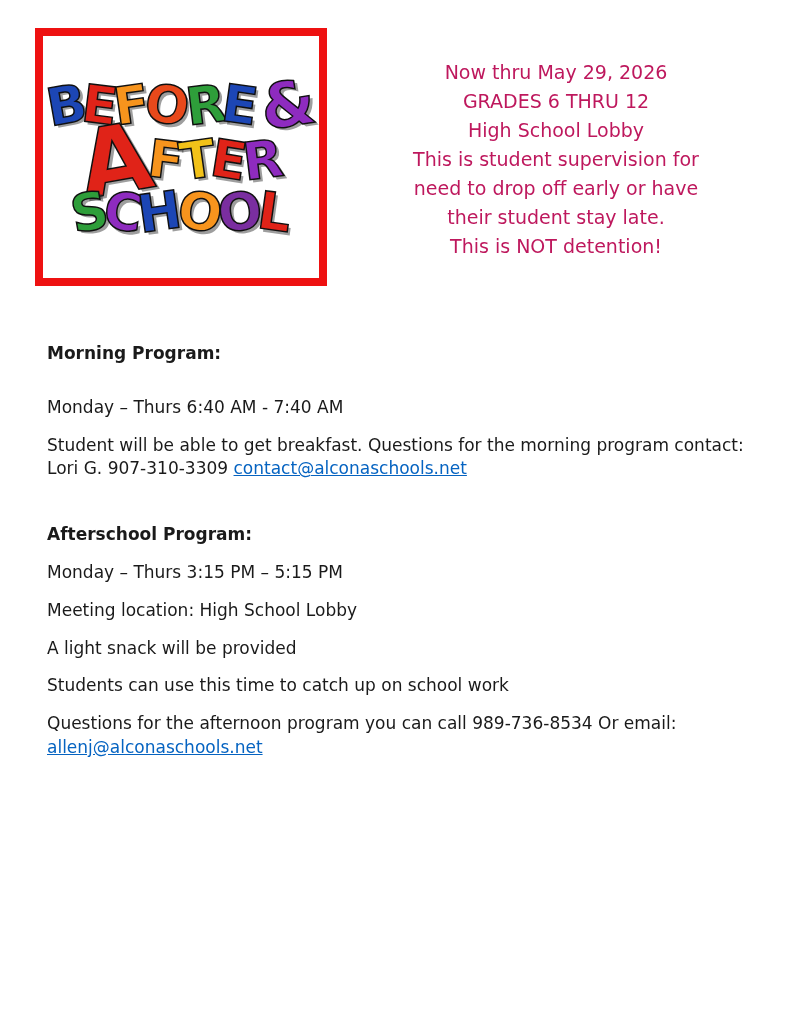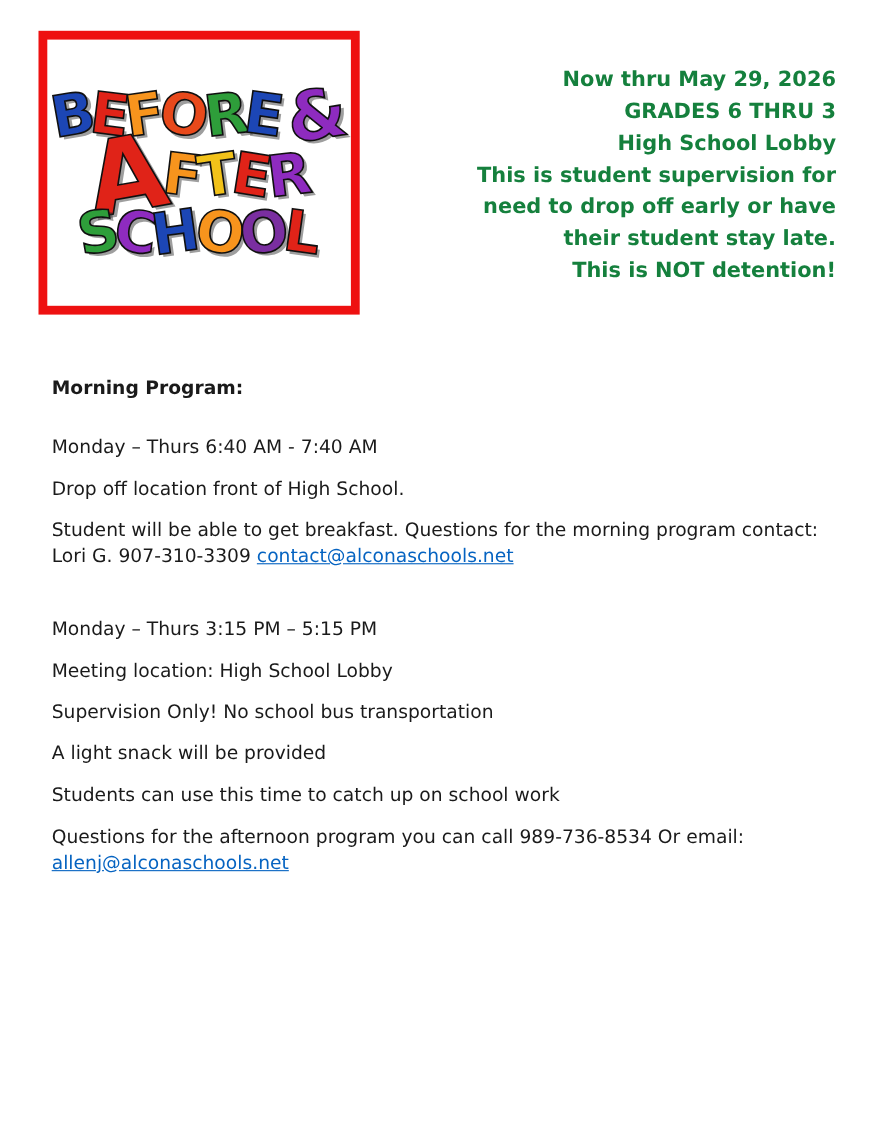--- a/index.html
+++ b/index.html
@@ -49,25 +49,24 @@
   .logo-letter.amp { font-size: 62px; margin-left: 6px; }
   .logo-row.row2 { margin-top: -10px; }
   .logo-row.row3 { margin-top: -8px; }
 
   
   .header-block {
     position: absolute;
     left: 352px;
     top: 58px;
     width: 408px;
-    text-align: right;
+    text-align: center;
     font-size: 19px;
     line-height: 29px;
-    color: #15803d;
-    font-weight: bold;
+    color: #be185d;
   }
   .header-line { white-space: nowrap; }
 
   
   .body-block {
     position: absolute;
     left: 47px;
     top: 342px;
     width: 706px;
     font-size: 17px;
@@ -115,44 +114,43 @@
         <span class="logo-letter" style="color: rgb(142, 43, 191); transform: rotate(7deg);">C</span>
         <span class="logo-letter" style="color: rgb(28, 70, 181); transform: rotate(-8deg);">H</span>
         <span class="logo-letter" style="color: rgb(247, 148, 29); transform: rotate(9deg);">O</span>
         <span class="logo-letter" style="color: rgb(122, 46, 160); transform: rotate(-7deg);">O</span>
         <span class="logo-letter" style="color: rgb(224, 35, 24); transform: rotate(8deg);">L</span>
       </div>
   </div>
 
   <div class="header-block">
     <div class="header-line">Now thru May 29, 2026</div>
-    <div class="header-line">GRADES 6 THRU 3</div>
+    <div class="header-line">GRADES 6 THRU 12</div>
     <div class="header-line">High School Lobby</div>
     <div class="header-line">This is student supervision for</div>
     <div class="header-line">need to drop off early or have</div>
     <div class="header-line">their student stay late.</div>
     <div class="header-line">This is NOT detention!</div>
   </div>
 
   <div class="body-block">
 
     <p class="section-title">Morning Program:</p>
 
     <p class="line">Monday – Thurs 6:40 AM - 7:40 AM</p>
-    <p class="line">Drop off location front of High School.</p>
 
     <p class="para para-gap">
       <span>Student will be able to get breakfast. Questions for the morning program contact:</span><br>
       <span>Lori G. 907-310-3309 </span><a href="#" class="email-link">contact@alconaschools.net</a>
     </p>
 
+    <p class="section-title tight">Afterschool Program:</p>
 
     <p class="line">Monday – Thurs 3:15 PM – 5:15 PM</p>
     <p class="line">Meeting location: High School Lobby</p>
-    <p class="line">Supervision Only! No school bus transportation</p>
     <p class="line">A light snack will be provided</p>
     <p class="line">Students can use this time to catch up on school work</p>
 
     <p class="para">
       <span>Questions for the afternoon program you can call 989-736-8534 Or email:</span><br>
       <a href="#" class="email-link">allenj@alconaschools.net</a>
     </p>
 
   </div>
 </div>

